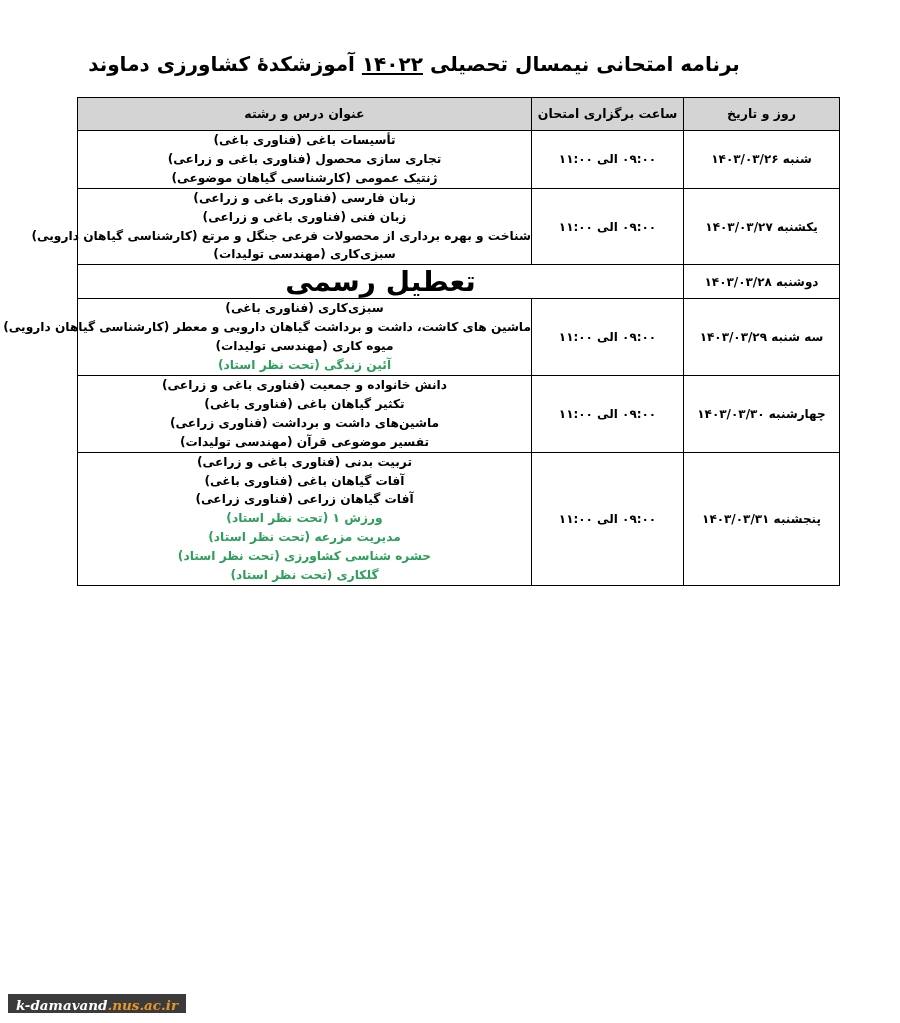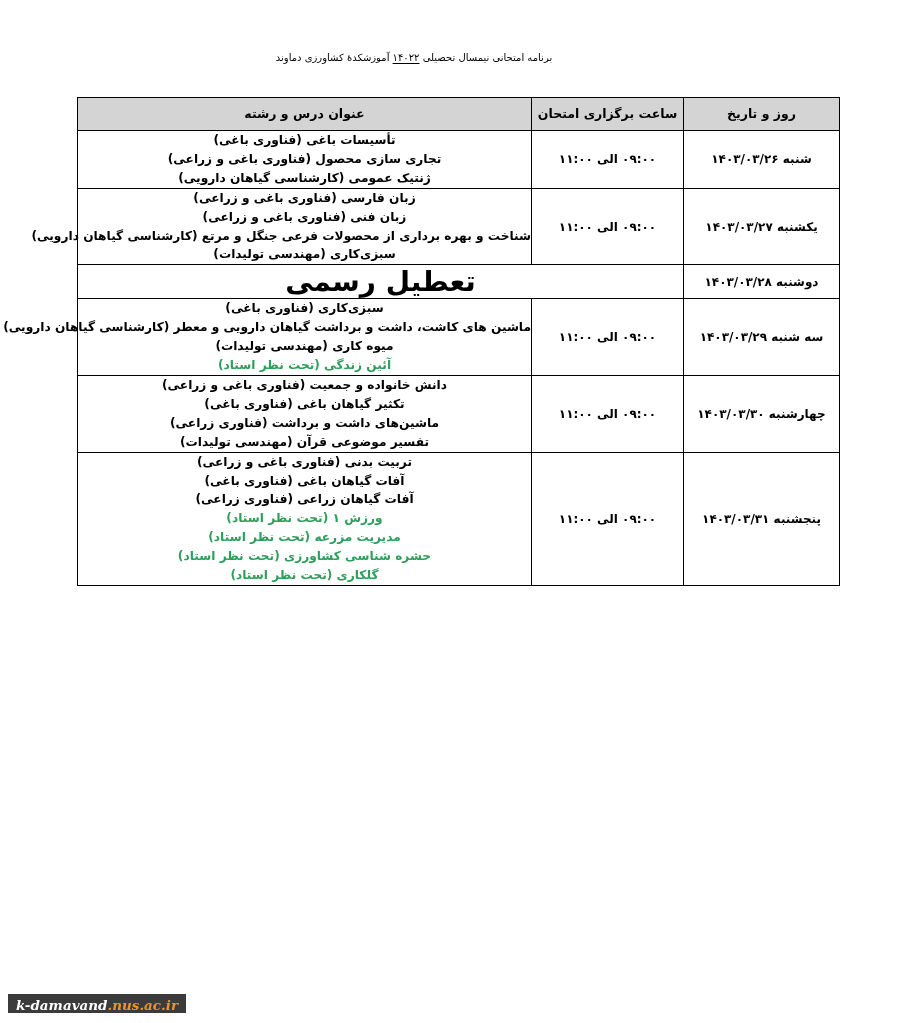--- a/index.html
+++ b/index.html
@@ -33,22 +33,22 @@
     font-weight: bold;
     letter-spacing: 0.2px;
   }
 
   .doc-title {
     position: absolute;
     top: 52px;
     left: 0;
     width: 828px;
     text-align: center;
-    font-size: 10px;
-    font-weight: normal;
+    font-size: 20px;
+    font-weight: bold;
     white-space: nowrap;
   }
   .doc-title .term {
     text-decoration: underline;
     text-underline-offset: 2px;
   }
 
   
   .table-wrap {
     position: absolute;
@@ -175,21 +175,21 @@
           <th>عنوان درس و رشته</th>
         </tr>
       </thead>
       <tbody id="schedule-body">
           <tr>
             <td class="cell-date">شنبه ۱۴۰۳/۰۳/۲۶</td>
             <td class="cell-time">۰۹:۰۰ الی ۱۱:۰۰</td>
             <td class="cell-courses">
               <div class="course-line">تأسیسات باغی (فناوری باغی)</div>
               <div class="course-line">تجاری سازی محصول (فناوری باغی و زراعی)</div>
-              <div class="course-line">ژنتیک عمومی (کارشناسی گیاهان دارویی)</div>
+              <div class="course-line">ژنتیک عمومی (کارشناسی گیاهان موضوعی)</div>
             </td>
           </tr>
           <tr>
             <td class="cell-date">یکشنبه ۱۴۰۳/۰۳/۲۷</td>
             <td class="cell-time">۰۹:۰۰ الی ۱۱:۰۰</td>
             <td class="cell-courses">
               <div class="course-line">زبان فارسی (فناوری باغی و زراعی)</div>
               <div class="course-line">زبان فنی (فناوری باغی و زراعی)</div>
               <div class="course-line">شناخت و بهره برداری از محصولات فرعی جنگل و مرتع (کارشناسی گیاهان دارویی)</div>
               <div class="course-line">سبزی‌کاری  (مهندسی تولیدات)</div>

